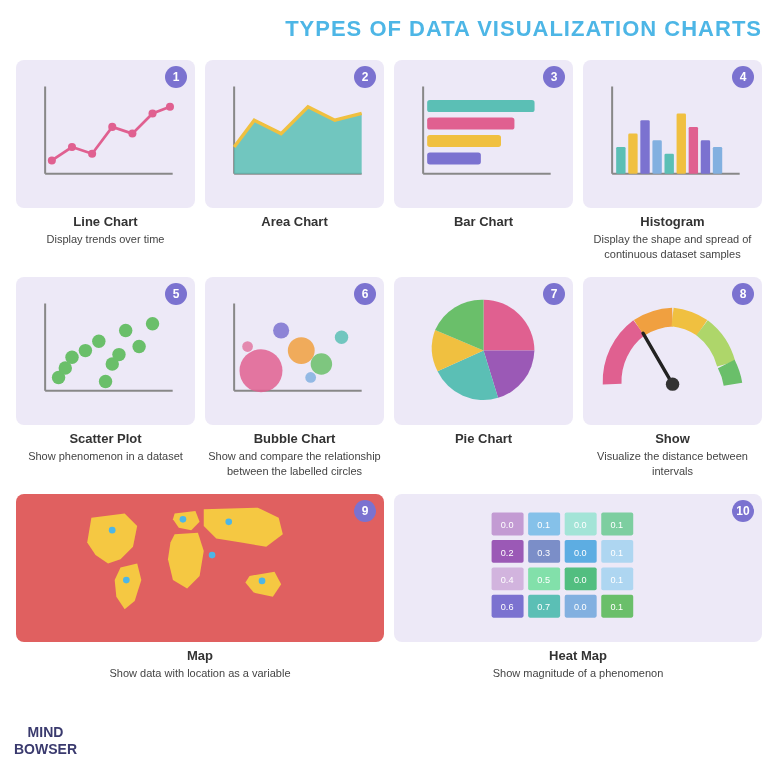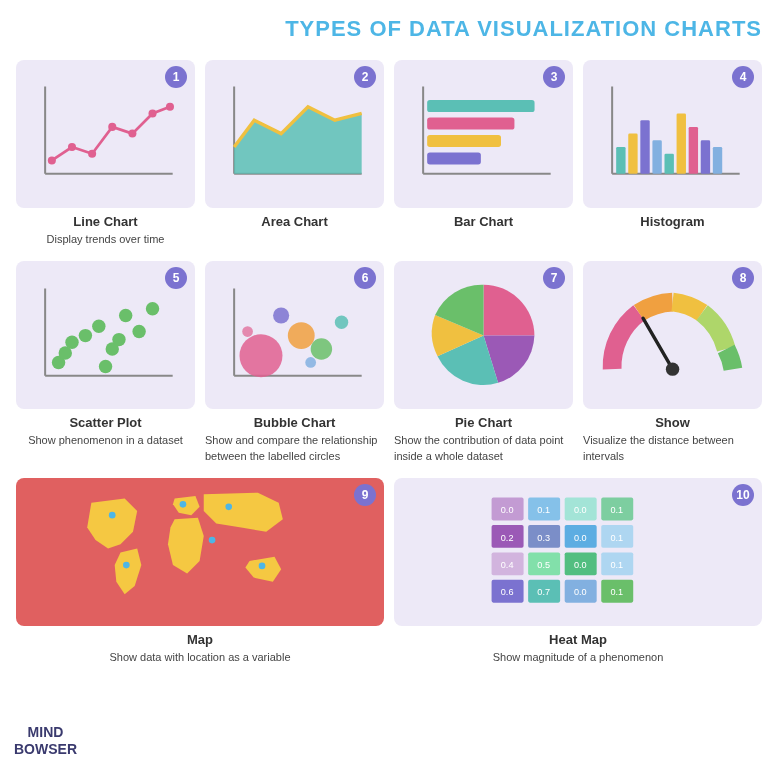--- a/index.html
+++ b/index.html
@@ -66,21 +66,21 @@
     .chart-name {
       font-size: 13px;
       font-weight: bold;
       color: #333;
       margin-top: 6px;
       text-align: right;
     }
     .chart-desc {
       font-size: 11px;
       color: #444;
-      text-align: left;
+      text-align: center;
       margin-top: 3px;
       line-height: 1.4;
     }
 
     
     .chart-svg {
       width: 90%;
       height: 90%;
     }
 
@@ -165,20 +165,21 @@
         <rect x="36" y="35" width="7" height="40" fill="#7b72d0" rx="1"></rect>
         <rect x="45" y="50" width="7" height="25" fill="#82b0e0" rx="1"></rect>
         <rect x="54" y="60" width="7" height="15" fill="#5bbfb5" rx="1"></rect>
         <rect x="63" y="30" width="7" height="45" fill="#f0c040" rx="1"></rect>
         <rect x="72" y="40" width="7" height="35" fill="#e06090" rx="1"></rect>
         <rect x="81" y="50" width="7" height="25" fill="#7b72d0" rx="1"></rect>
         <rect x="90" y="55" width="7" height="20" fill="#82b0e0" rx="1"></rect>
       </svg>
     </div>
     <div class="chart-name">Histogram</div>
+    <div class="chart-desc">Display the shape and spread of continuous dataset samples</div>
   </div>
 
   <div class="card">
     <div class="chart-box">
       <div class="badge">5</div>
       <svg class="chart-svg" viewBox="0 0 120 90">
         <line x1="15" y1="75" x2="110" y2="75" stroke="#888" stroke-width="1.5"></line>
         <line x1="15" y1="10" x2="15" y2="75" stroke="#888" stroke-width="1.5"></line>
         <circle cx="25" cy="65" r="5" fill="#6abf6a"></circle>
         <circle cx="35" cy="50" r="5" fill="#6abf6a"></circle>
@@ -226,21 +227,20 @@
         <path d="M60,55 L102,55 A42,42 0 0,1 72,94 Z" fill="#9b59b6"></path>
 
         <path d="M60,55 L72,94 A42,42 0 0,1 22,72 Z" fill="#5bbfb5"></path>
 
         <path d="M60,55 L22,72 A42,42 0 0,1 20,38 Z" fill="#f0c040"></path>
 
         <path d="M60,55 L20,38 A42,42 0 0,1 60,13 Z" fill="#6abf6a"></path>
       </svg>
     </div>
     <div class="chart-name">Pie Chart</div>
-    <div class="chart-desc">Show the contribution of data point inside a whole dataset</div>
   </div>
 
   <div class="card">
     <div class="chart-box">
       <div class="badge">8</div>
       <svg class="chart-svg" viewBox="0 0 120 90">
 
         <path d="M15,70 A50,50 0 0,1 35,28" fill="none" stroke="#e06090" stroke-width="14" stroke-linecap="butt"></path>
 
         <path d="M35,28 A50,50 0 0,1 60,20" fill="none" stroke="#f0a040" stroke-width="14" stroke-linecap="butt"></path>

